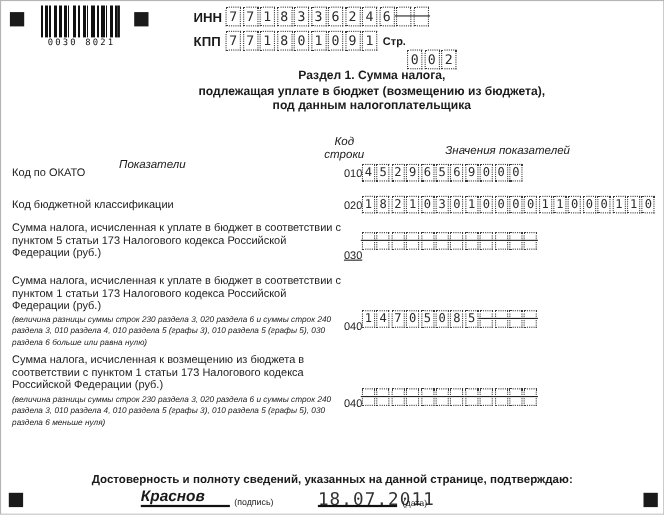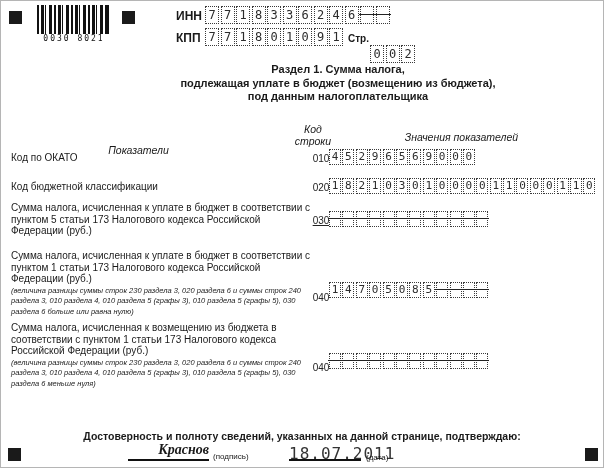--- a/index.html
+++ b/index.html
@@ -53,22 +53,22 @@
   .row { position:absolute; left:10px; width:586px; }
   .row .label { width:302px; font-size:10px; line-height:11.7px; }
   .row .note  { width:302px; font-size:7.5px; font-style:italic; line-height:10.2px; margin-top:1px; color:#222; }
   .row .code  { position:absolute; left:293px; width:34px; text-align:center; font-size:10px; color:#222; }
   .row .cellrow { position:absolute; left:318px; }
 
   .confirm { position:absolute; top:429px; left:0; width:100%; text-align:center;
     font-weight:bold; font-size:10.5px; }
   .sigline {
     position:absolute; left:127px; top:441px; width:81px; height:19px;
-    border-bottom:2px solid #111; text-align:right;
-    font-family:Liberation Serif, serif; font-style:italic; font-weight:bold; font-size:14px;
+    border-bottom:2px solid #111; text-align:left;
+    font-family:Liberation Sans, sans-serif; font-style:italic; font-weight:bold; font-size:14px;
   }
   .dateline {
     position:absolute; left:288px; top:443px; width:72px; height:17px;
     border-bottom:2px solid #111; text-align:center;
     font-family:"DejaVu Sans Mono", monospace; font-size:16px; letter-spacing:1px; color:#333;
     white-space:nowrap;
   }
   .caption { position:absolute; font-size:8px; color:#1a1a1a; }
 </style>
 </head>
@@ -109,21 +109,21 @@
   </div>
 
   <div class="row" style="top:180px;">
     <div class="label">Код бюджетной классификации</div>
     <span class="code" style="top:1px;">020</span>
     <div class="cellrow" style="top:-3px;"><span class="cell">1</span><span class="cell">8</span><span class="cell">2</span><span class="cell">1</span><span class="cell">0</span><span class="cell">3</span><span class="cell">0</span><span class="cell">1</span><span class="cell">0</span><span class="cell">0</span><span class="cell">0</span><span class="cell">0</span><span class="cell">1</span><span class="cell">1</span><span class="cell">0</span><span class="cell">0</span><span class="cell">0</span><span class="cell">1</span><span class="cell">1</span><span class="cell">0</span></div>
   </div>
 
   <div class="row" style="top:201px;">
     <div class="label">Сумма налога, исчисленная к уплате в бюджет в соответствии с пунктом 5 статьи 173 Налогового кодекса Российской Федерации (руб.)</div>
-    <span class="code" style="top:13px;text-decoration:underline;">030</span>
+    <span class="code" style="top:25px;text-decoration:underline;">030</span>
     <div class="cellrow" style="top:9px;"><span class="cell dash"></span><span class="cell dash"></span><span class="cell dash"></span><span class="cell dash"></span><span class="cell dash"></span><span class="cell dash"></span><span class="cell dash"></span><span class="cell dash"></span><span class="cell dash"></span><span class="cell dash"></span><span class="cell dash"></span><span class="cell dash"></span></div>
   </div>
 
   <div class="row" style="top:249px;">
     <div class="label">Сумма налога, исчисленная к уплате в бюджет в соответствии с пунктом 1 статьи 173 Налогового кодекса Российской Федерации (руб.)</div>
     <div class="note">(величина разницы суммы строк 230 раздела 3, 020 раздела 6 и суммы строк 240 раздела 3, 010 раздела 4, 010 раздела 5 (графы 3), 010 раздела 5 (графы 5), 030 раздела 6 больше или равна нулю)</div>
     <span class="code" style="top:42px;">040</span>
     <div class="cellrow" style="top:32px;"><span class="cell">1</span><span class="cell">4</span><span class="cell">7</span><span class="cell">0</span><span class="cell">5</span><span class="cell">0</span><span class="cell">8</span><span class="cell">5</span><span class="cell dash"></span><span class="cell dash"></span><span class="cell dash"></span><span class="cell dash"></span></div>
   </div>
 

